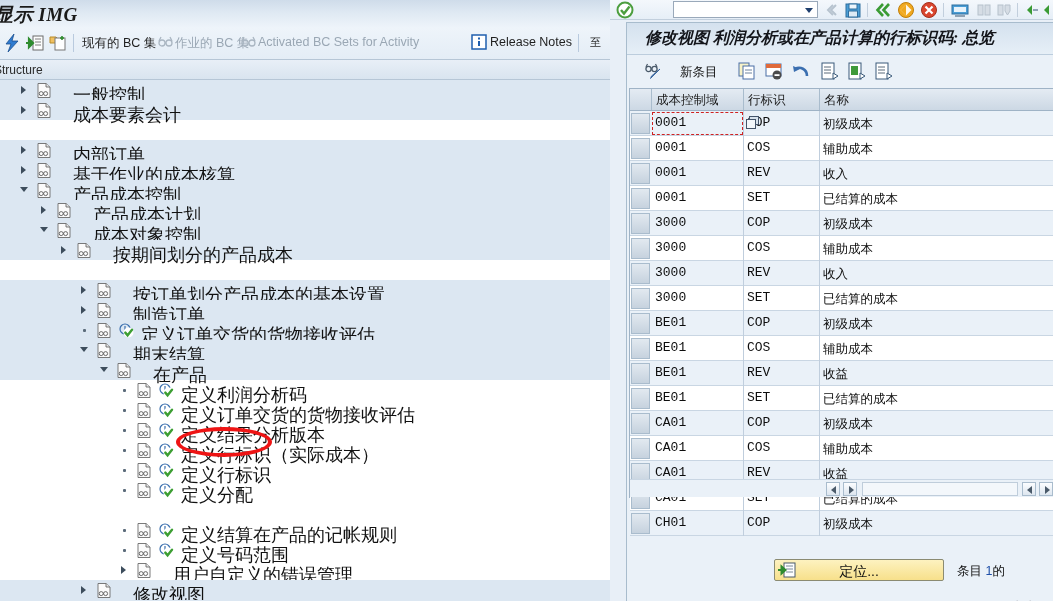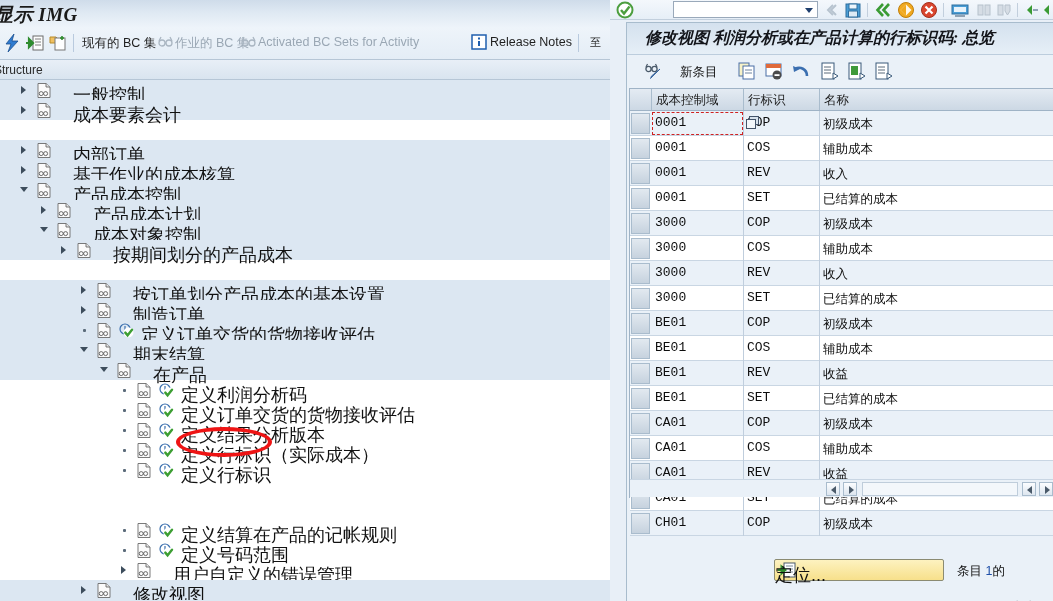--- a/index.html
+++ b/index.html
@@ -191,22 +191,22 @@
     background:#f3f7fb; border:1px solid #bfcddb;
   }
 
   
   #locate-btn {
     position:absolute; left:147px; top:536px; width:170px; height:22px;
     background:linear-gradient(to bottom,#fdf2c0 0%,#f7e08b 100%);
     border:1px solid #8b8b72; border-radius:2px;
   }
   #locate-label {
-    position:absolute; left:0; right:0; top:3px; text-align:left;
-    font-size:18px; color:#111;
+    position:absolute; left:0; right:0; top:3px; text-align:center;
+    font-size:14px; color:#111;
   }
   #locate-icon { position:absolute; left:3px; top:2px; width:18px; height:17px; }
   #entry-status {
     position:absolute; left:330px; top:540px;
     font-size:12.5px; color:#111; white-space:nowrap;
   }
   #entry-status b { color:#1f4fa8; font-weight:normal; }
 
   #watermark {
     position:absolute; left:315px; top:575px;
@@ -551,20 +551,41 @@
         </span>
         <span style="position:absolute;left:159px;top:0;">
           <svg class="act-icon" viewBox="0 0 15 15">
             <circle cx="6" cy="6" r="5" fill="none" stroke="#3a6fae" stroke-width="1.2"></circle>
             <path d="M6 3 v3.3 h2.4" stroke="#3a6fae" stroke-width="1.2" fill="none"></path>
             <circle cx="9.5" cy="9.5" r="5" fill="#ffffff"></circle>
             <path d="M6.3 9.6 L8.6 12.3 L13 6.8" stroke="#3d9e33" stroke-width="2.4" fill="none" stroke-linecap="round"></path>
           </svg>
         </span>
         <span class="tlabel" style="left:181px;">定义行标识</span>
+      </div>
+      <div class="trow" style="top: 400px;">
+        <span class="tw-dot" style="left:123px;"></span>
+        <span style="position:absolute;left:137px;top:0;">
+          <svg class="doc-icon" viewBox="0 0 14 15">
+            <path d="M1 0.5 h8 l4 3.5 v10.5 h-12 z" fill="#fbfbfb" stroke="#6b6b6b" stroke-width="0.9"></path>
+            <path d="M9 0.5 v3.5 h4" fill="#e4e4e4" stroke="#6b6b6b" stroke-width="0.9"></path>
+            <circle cx="4.2" cy="10.6" r="2" fill="none" stroke="#5a5a5a" stroke-width="0.9"></circle>
+            <circle cx="8.6" cy="10.6" r="2" fill="none" stroke="#5a5a5a" stroke-width="0.9"></circle>
+            <path d="M6.2 10.6 h0.4" stroke="#5a5a5a" stroke-width="0.9"></path>
+          </svg>
+        </span>
+        <span style="position:absolute;left:159px;top:0;">
+          <svg class="act-icon" viewBox="0 0 15 15">
+            <circle cx="6" cy="6" r="5" fill="none" stroke="#3a6fae" stroke-width="1.2"></circle>
+            <path d="M6 3 v3.3 h2.4" stroke="#3a6fae" stroke-width="1.2" fill="none"></path>
+            <circle cx="9.5" cy="9.5" r="5" fill="#ffffff"></circle>
+            <path d="M6.3 9.6 L8.6 12.3 L13 6.8" stroke="#3d9e33" stroke-width="2.4" fill="none" stroke-linecap="round"></path>
+          </svg>
+        </span>
+        <span class="tlabel" style="left:181px;">定义分配</span>
       </div>
       <div class="trow" style="top: 440px;">
         <span class="tw-dot" style="left:123px;"></span>
         <span style="position:absolute;left:137px;top:0;">
           <svg class="doc-icon" viewBox="0 0 14 15">
             <path d="M1 0.5 h8 l4 3.5 v10.5 h-12 z" fill="#fbfbfb" stroke="#6b6b6b" stroke-width="0.9"></path>
             <path d="M9 0.5 v3.5 h4" fill="#e4e4e4" stroke="#6b6b6b" stroke-width="0.9"></path>
             <circle cx="4.2" cy="10.6" r="2" fill="none" stroke="#5a5a5a" stroke-width="0.9"></circle>
             <circle cx="8.6" cy="10.6" r="2" fill="none" stroke="#5a5a5a" stroke-width="0.9"></circle>
             <path d="M6.2 10.6 h0.4" stroke="#5a5a5a" stroke-width="0.9"></path>

